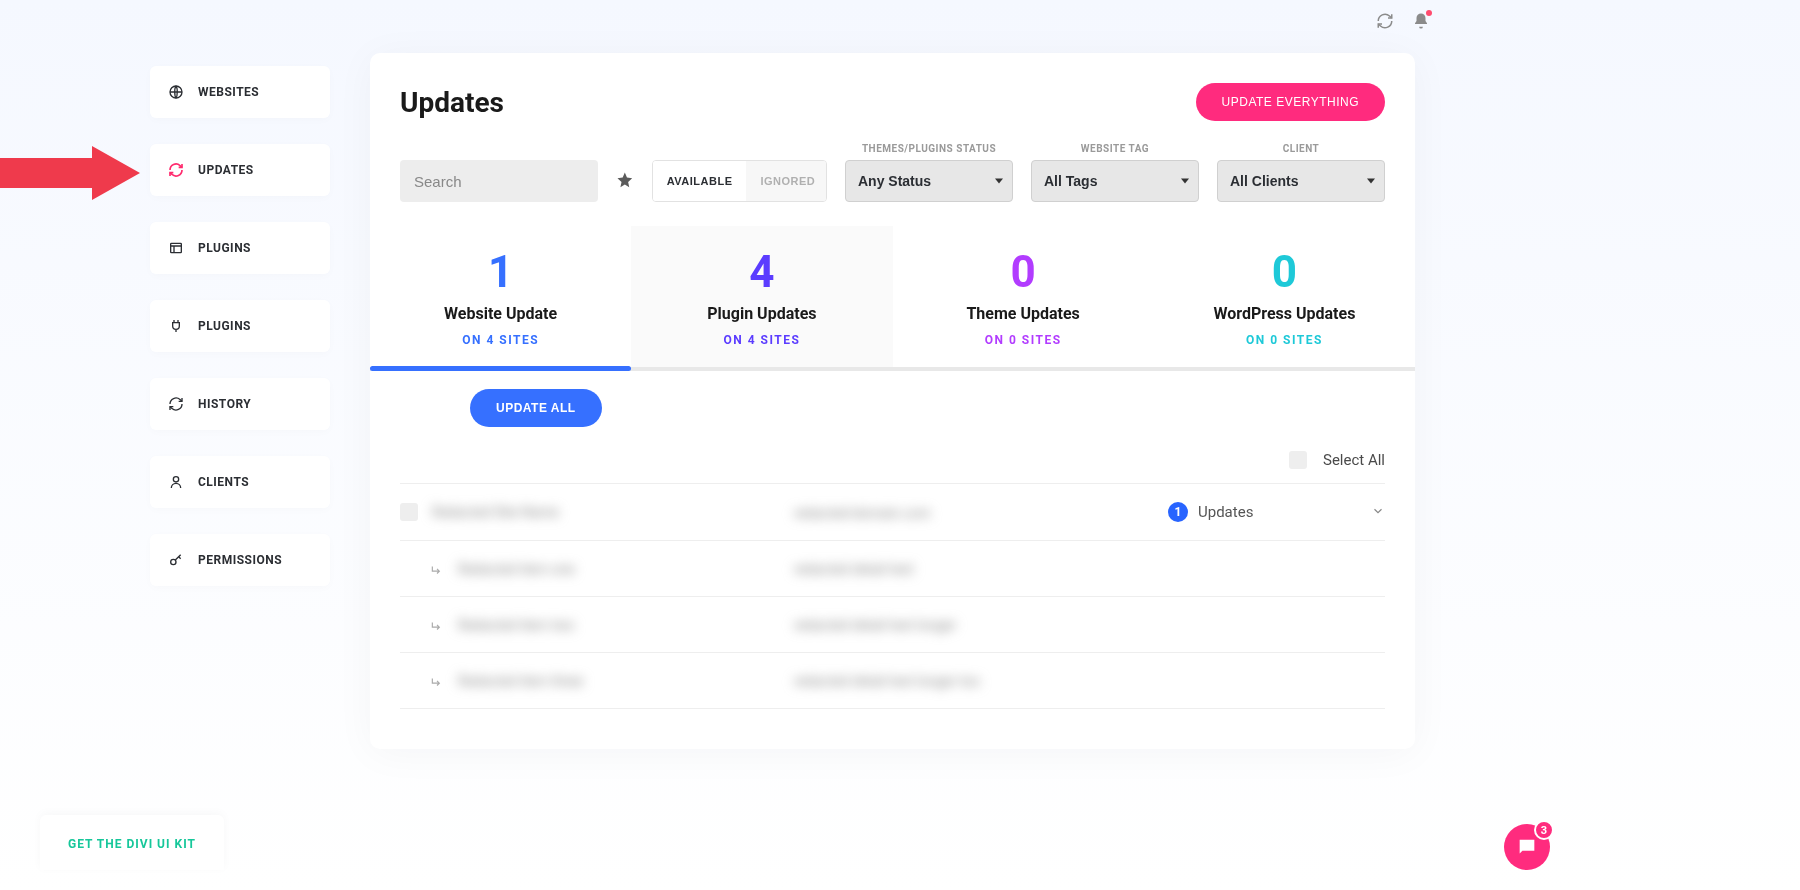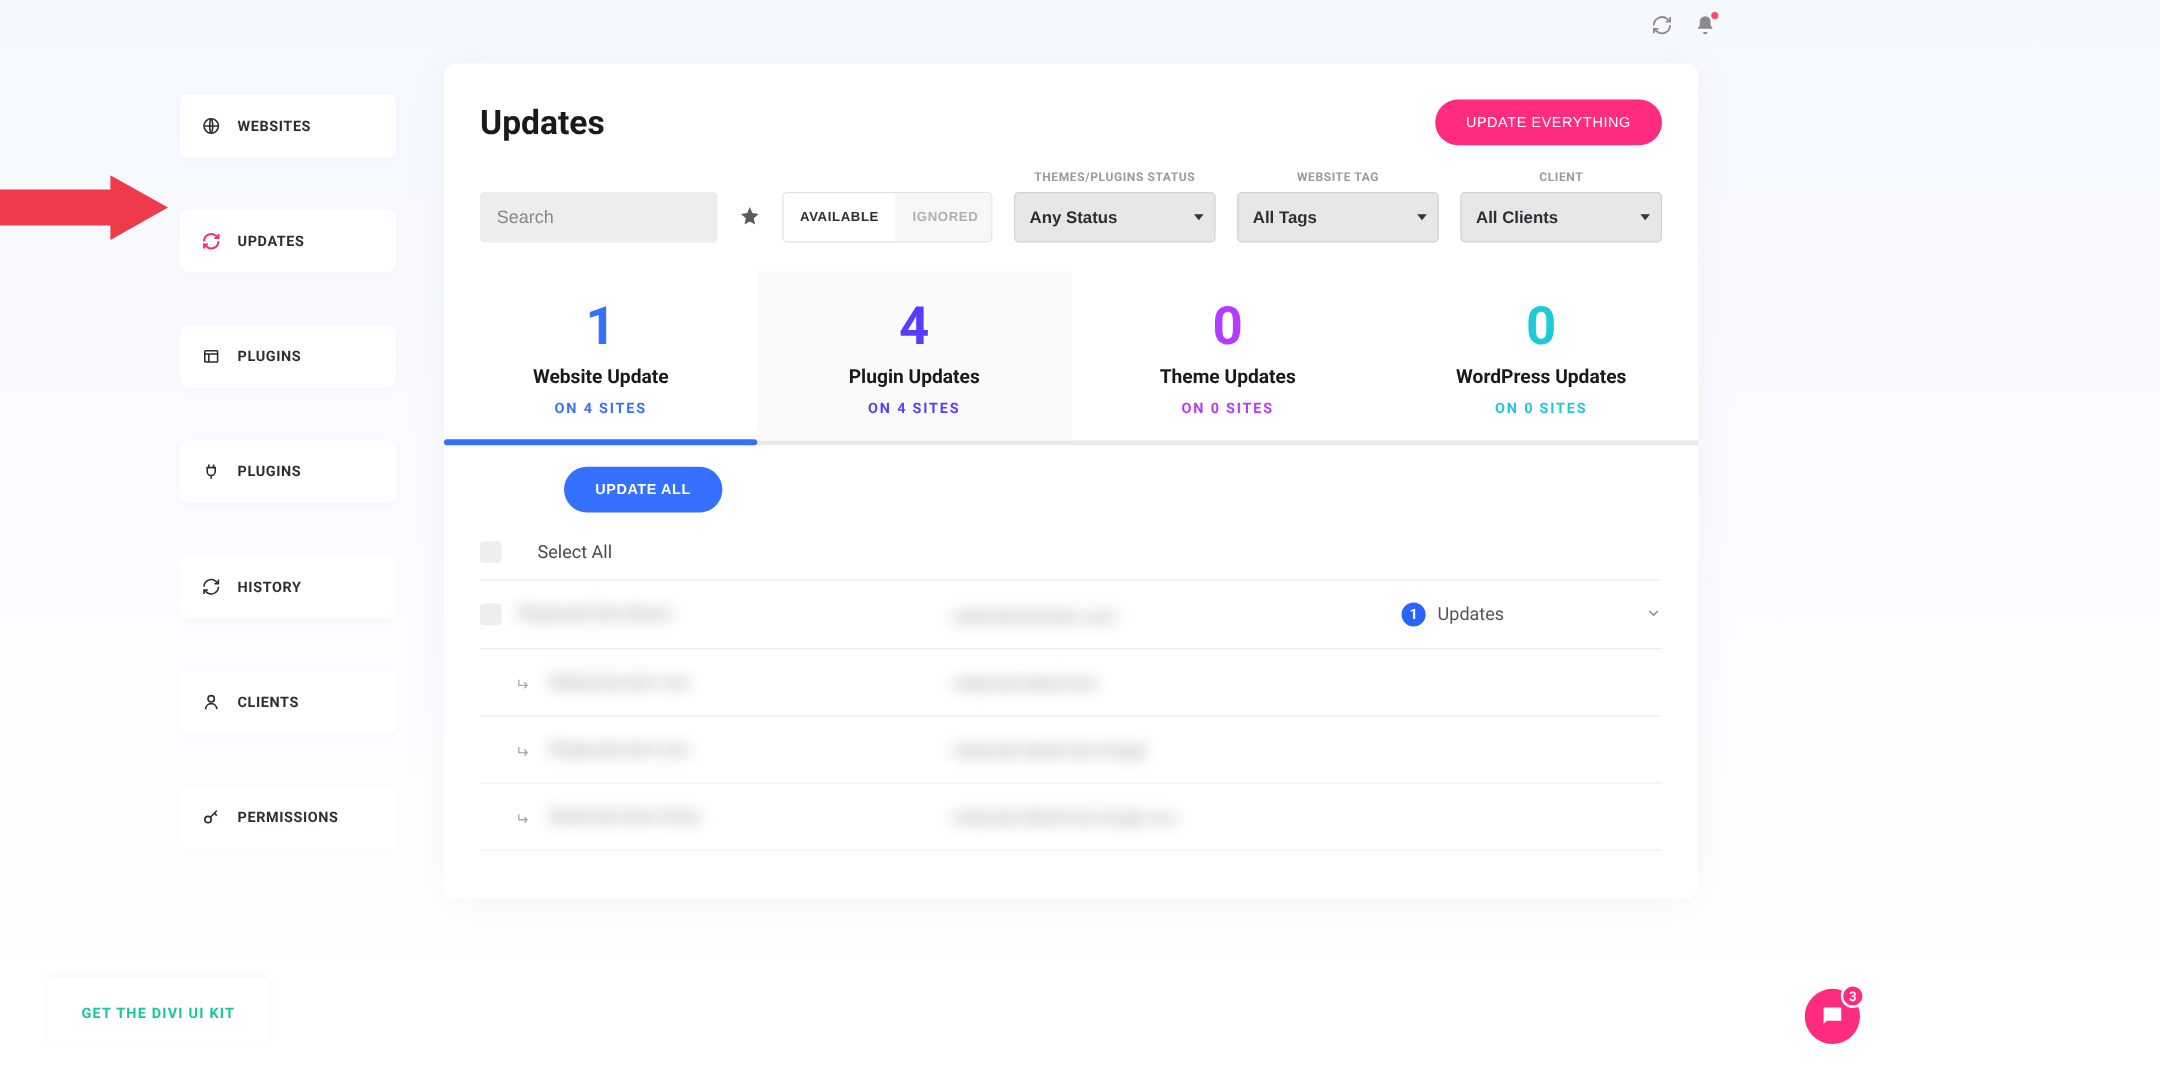--- a/index.html
+++ b/index.html
@@ -35,25 +35,25 @@
   width: 6px;
   height: 6px;
   background: #ff4b6e;
   border-radius: 50%;
 }
 
 
 .sidebar {
   position: absolute;
   left: 150px;
-  top: 79px;
+  top: 66px;
   width: 180px;
   display: flex;
   flex-direction: column;
-  gap: 44px;
+  gap: 26px;
 }
 .sidebar-item {
   background: #fff;
   border-radius: 6px;
   padding: 18px 18px;
   display: flex;
   align-items: center;
   gap: 14px;
   cursor: pointer;
   box-shadow: 0 2px 8px rgba(0,0,0,0.02);
@@ -267,23 +267,24 @@
   font-weight: 700;
   letter-spacing: 0.5px;
   cursor: pointer;
 }
 
 
 .list-area { padding: 0 30px; }
 .select-all-row {
   display: flex;
   align-items: center;
-  gap: 30px;
+  gap: 16px;
   padding: 14px 0 14px 0;
   border-bottom: 1px solid #eee;
+  justify-content: flex-end;
 }
 .checkbox {
   width: 18px;
   height: 18px;
   background: #eee;
   border-radius: 3px;
   cursor: pointer;
 }
 .select-all-label {
   font-size: 15px;

